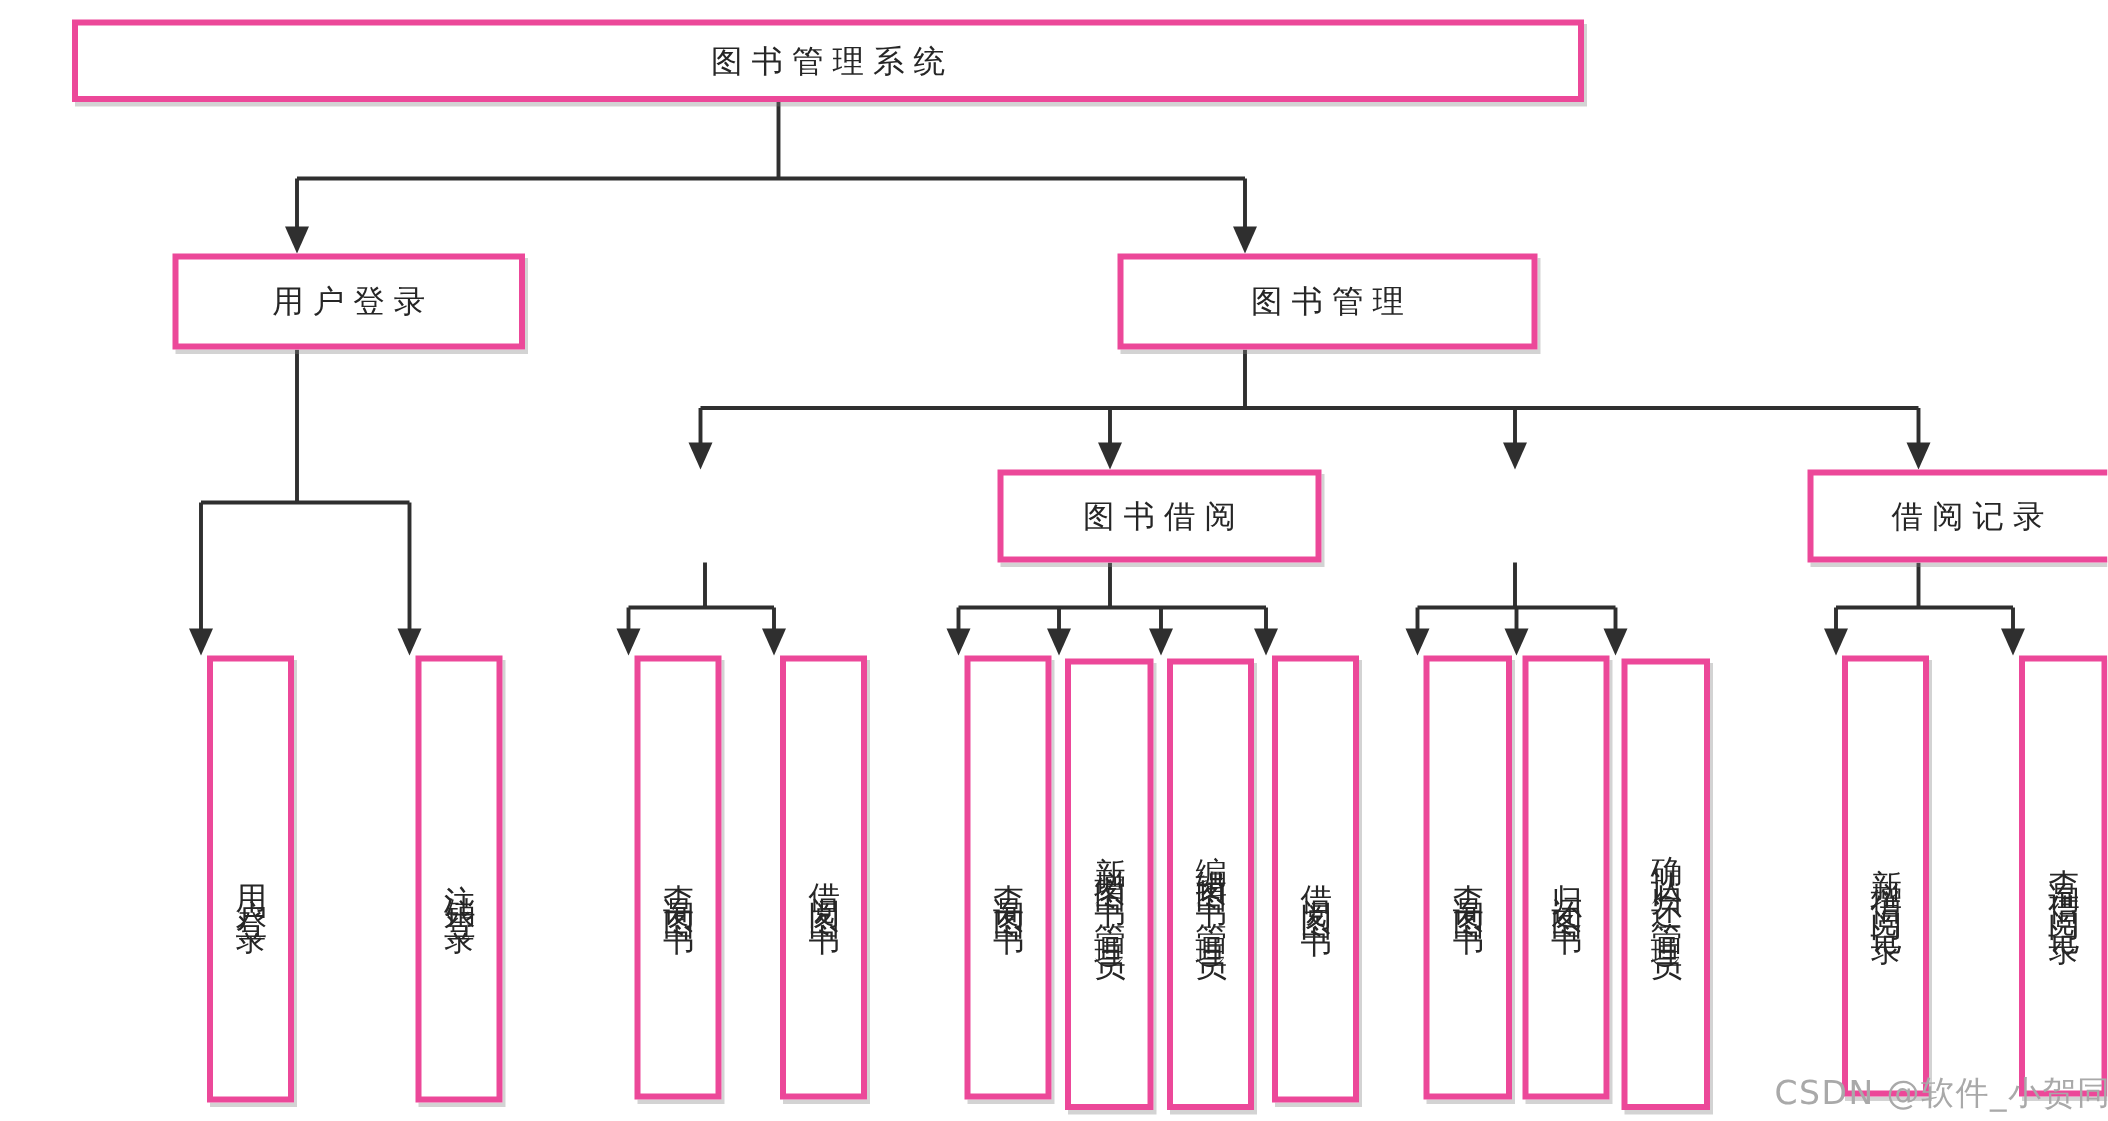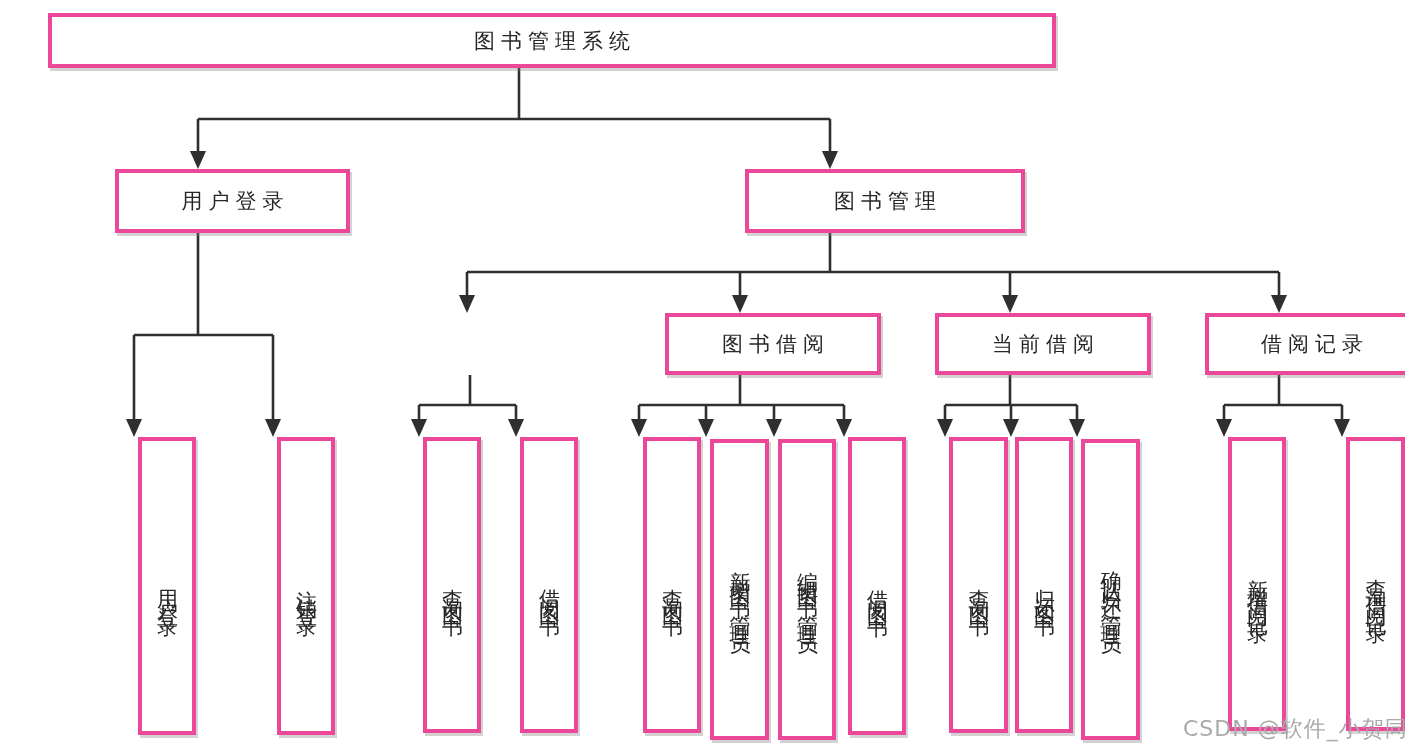--- a/index.html
+++ b/index.html
@@ -109,23 +109,20 @@
   <div class="box h-box" style="left:82px; top:169px; width:235px; height:64px;">
     <span>用户登录</span>
   </div>
   <div class="box h-box" style="left:712px; top:169px; width:280px; height:64px;">
     <span>图书管理</span>
   </div>
 
   <div class="box h-box" style="left:632px; top:313px; width:216px; height:62px;">
     <span>图书借阅</span>
   </div>
-  <div class="box h-box" style="left:902px; top:313px; width:216px; height:62px;">
-    <span>当前借阅</span>
-  </div>
   <div class="box h-box" style="left:1172px; top:313px; width:214px; height:62px;">
     <span>借阅记录</span>
   </div>
 
   <div class="box v-box" style="left:105px; top:437px; width:58px; height:298px;">
     <span>用户登录</span>
   </div>
   <div class="box v-box" style="left:244px; top:437px; width:58px; height:298px;">
     <span>注销登录</span>
   </div>

